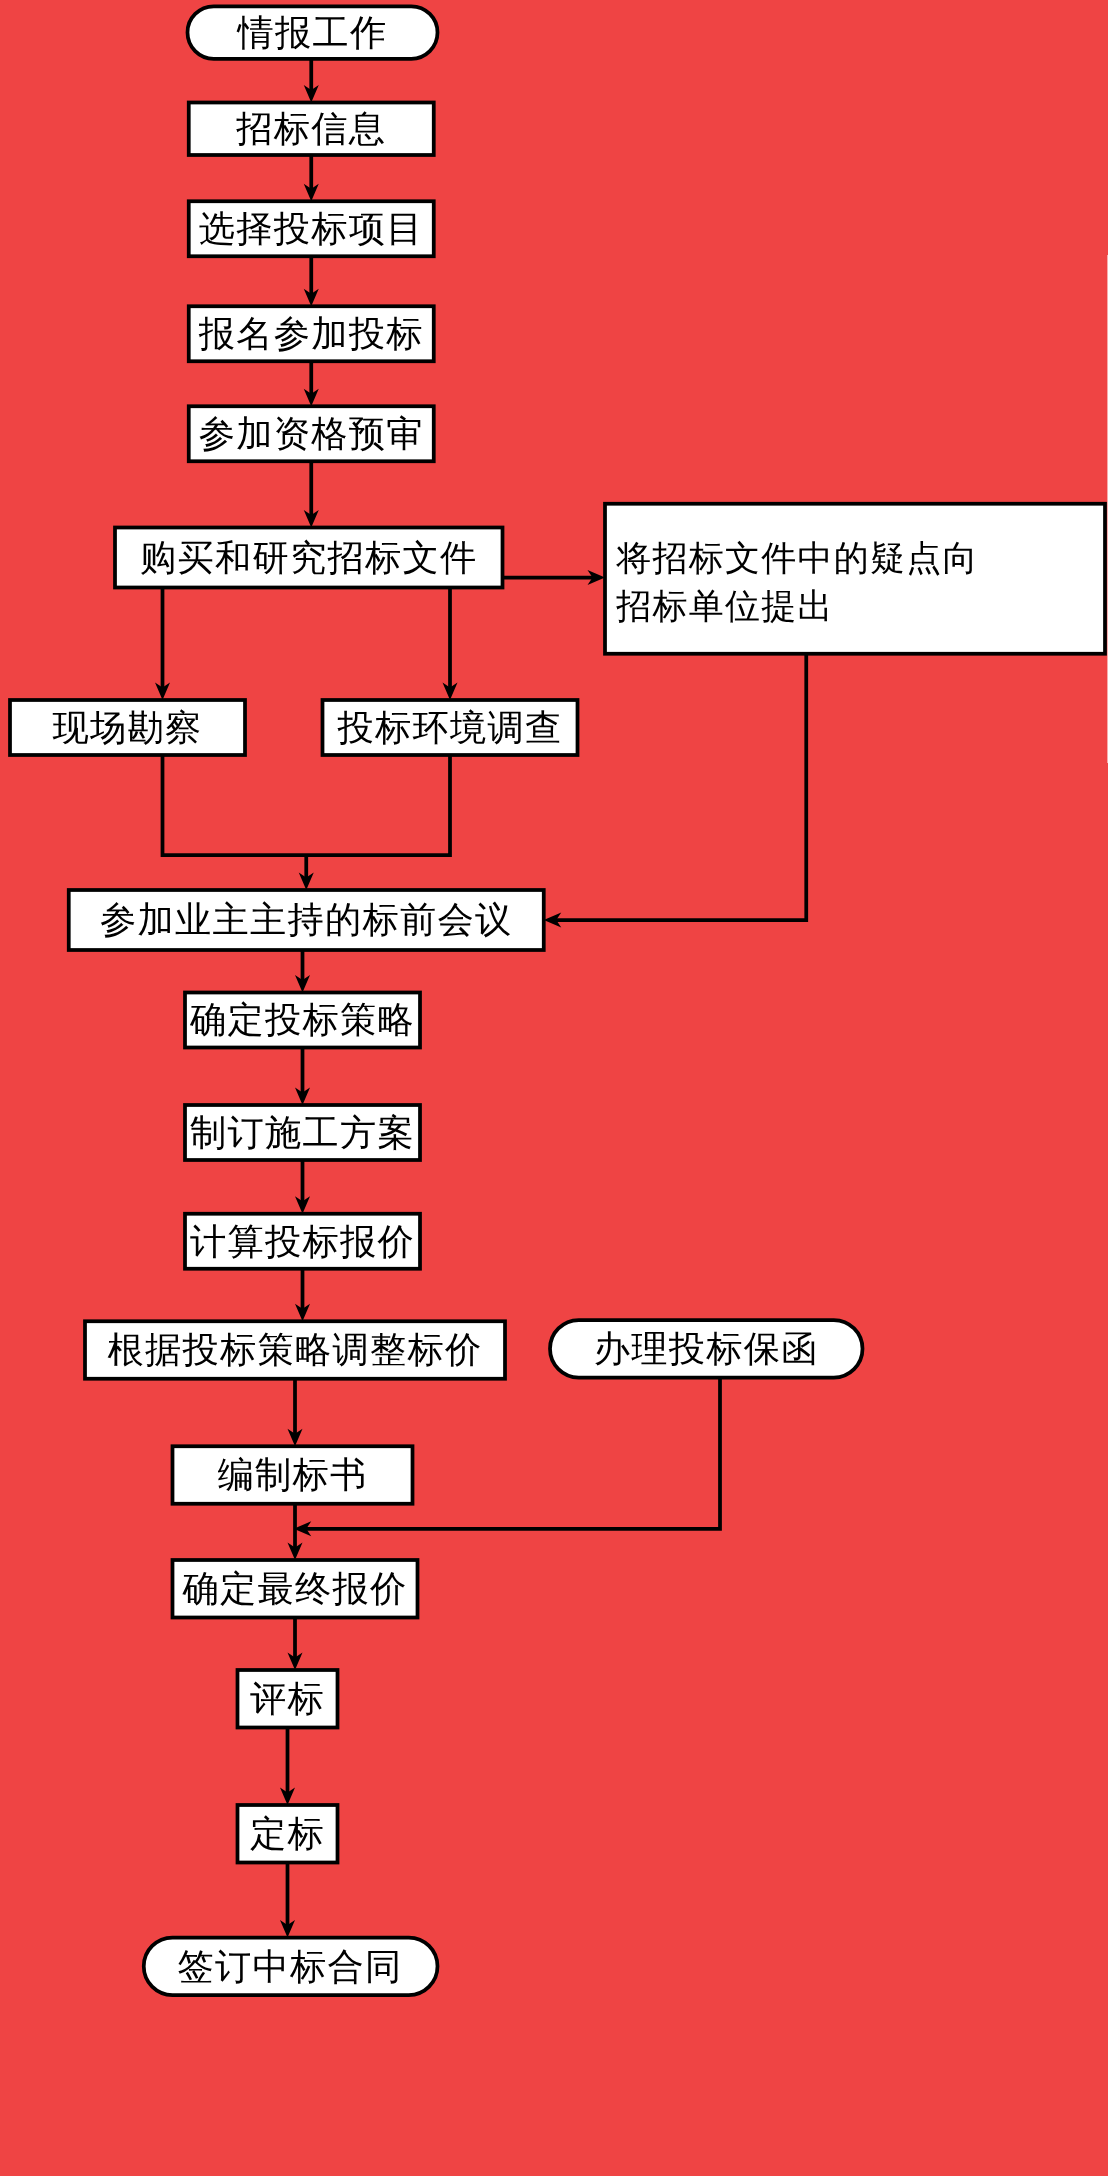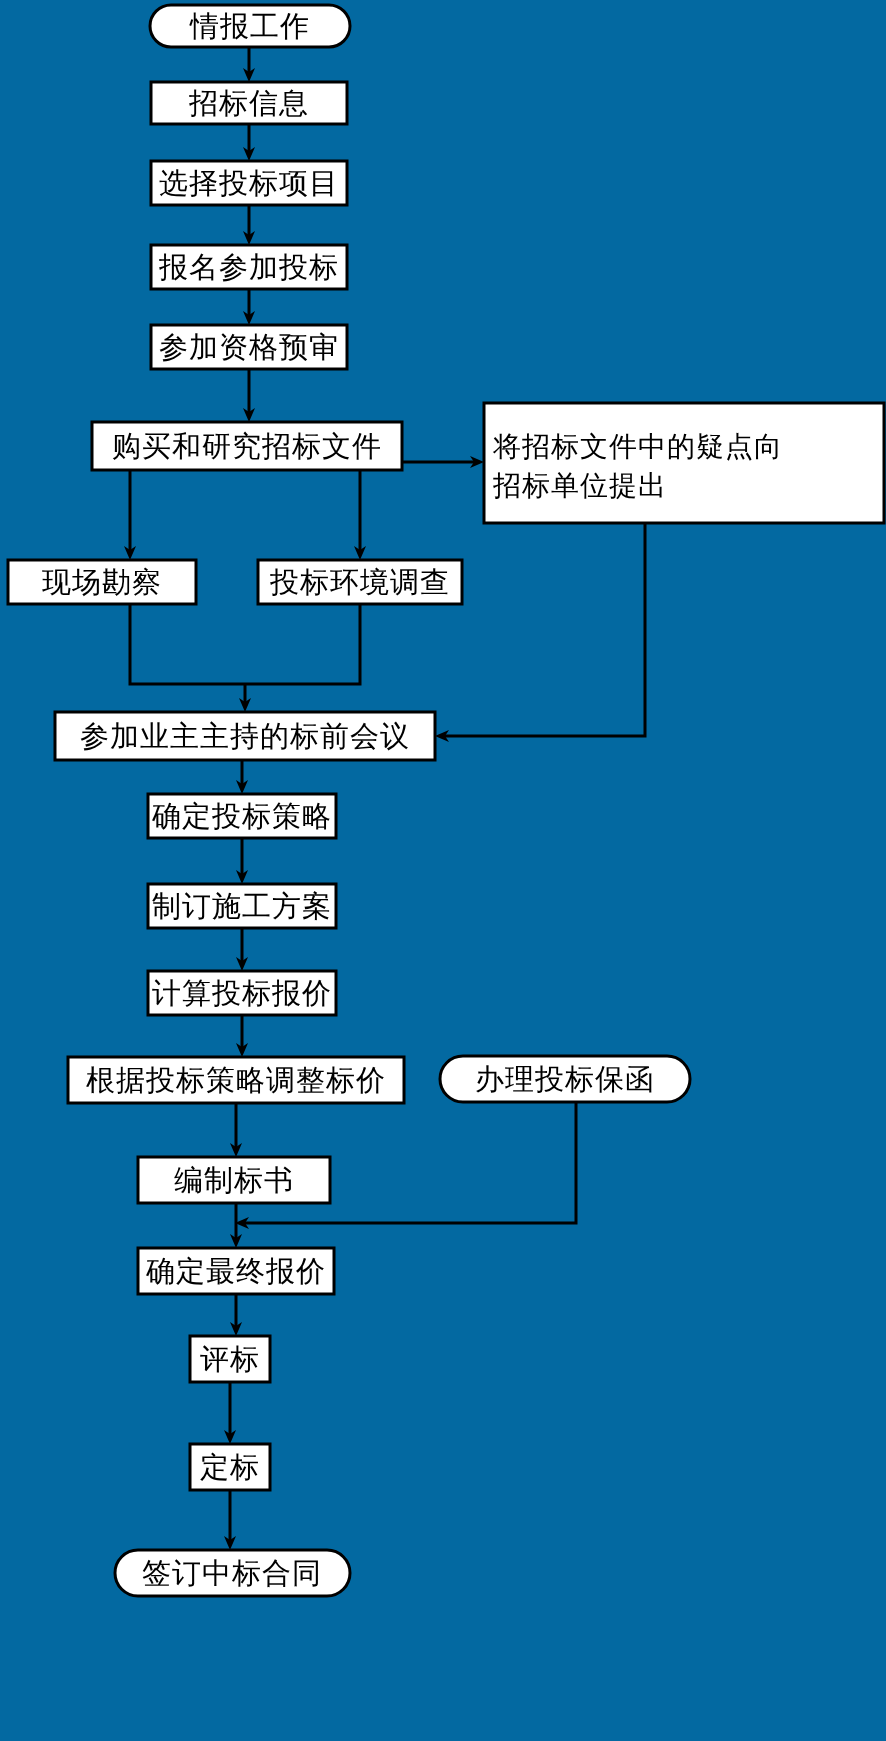--- a/index.html
+++ b/index.html
@@ -10,21 +10,21 @@
   body {
     width: 886px;
     height: 1741px;
     font-family: "DejaVu Sans", "Liberation Sans", sans-serif;
     overflow: hidden;
   }
   #flowchart-root {
     position: relative;
     width: 886px;
     height: 1741px;
-    background: #0369a1;
+    background: #ef4444;
   }
   svg.diagram {
     display: block;
     width: 886px;
     height: 1741px;
   }
   .node-shape {
     fill: #ffffff;
     stroke: #000000;
     stroke-width: 3;

